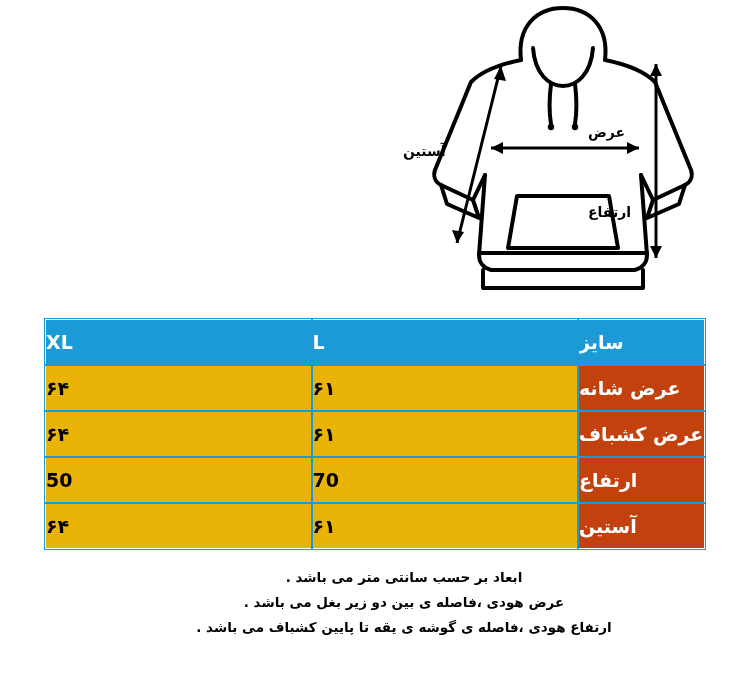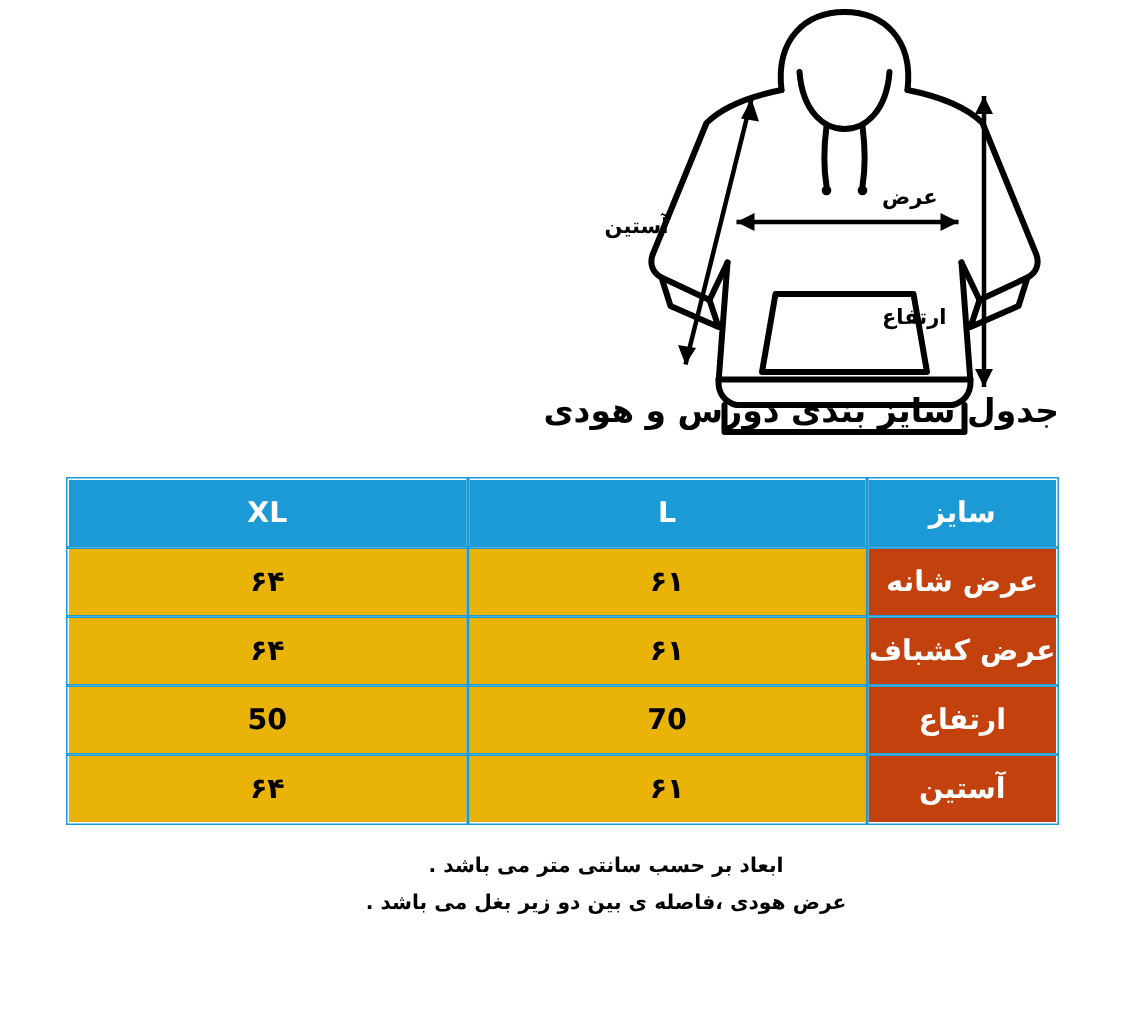--- a/index.html
+++ b/index.html
@@ -66,21 +66,21 @@
   table.size-table {
     border-collapse: collapse;
     width: 100%;
     table-layout: fixed;
     direction: rtl;
   }
   table.size-table td, table.size-table th {
     border: 2px solid #ffffff;
     outline: 1px solid #1b9ad6;
     height: 44px;
-    text-align: center;
+    text-align: left;
     vertical-align: middle;
     font-size: 19px;
     font-weight: 700;
     padding: 0;
   }
   .col-label {
     width: 125px;
     background: #c2410c;
     color: #ffffff;
   }
@@ -164,21 +164,20 @@
         <polygon points="88,66 81,79 93,81" stroke="none"></polygon>
         <polygon points="44,243 39,230 51,232" stroke="none"></polygon>
       </g>
     </svg>
 
     <span class="anno anno-width">عرض</span>
     <span class="anno anno-height">ارتفاع</span>
     <span class="anno anno-sleeve">آستین</span>
   </div>
 
-  <div class="title">جدول سایز بندی دورس و هودی</div>
 
   <div class="table-wrap">
     <table class="size-table">
       <thead>
         <tr>
           <th class="head-cell col-label">سایز</th>
           <th class="head-cell">L</th>
           <th class="head-cell">XL</th>
         </tr>
       </thead>
@@ -203,15 +202,16 @@
           <td class="col-val">۶۱</td>
           <td class="col-val">۶۴</td>
         </tr>
       </tbody>
     </table>
   </div>
 
   <div class="notes">
     <div>ابعاد بر حسب سانتی متر می باشد .</div>
     <div>عرض هودی ،فاصله ی بین دو زیر بغل می باشد .</div>
+    <div>ارتفاع هودی ،فاصله ی گوشه ی یقه تا پایین کشباف می باشد .</div>
   </div>
 
 </div>
 
 </body></html>

